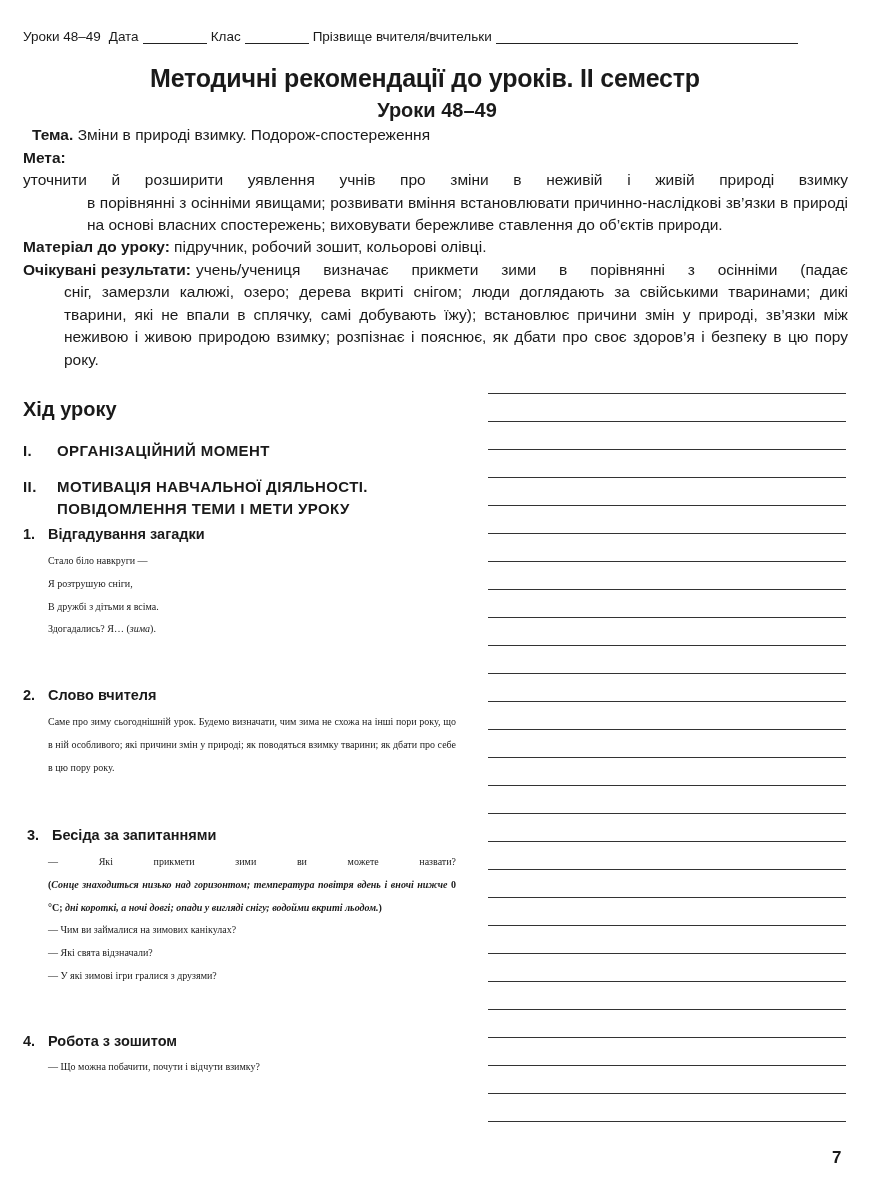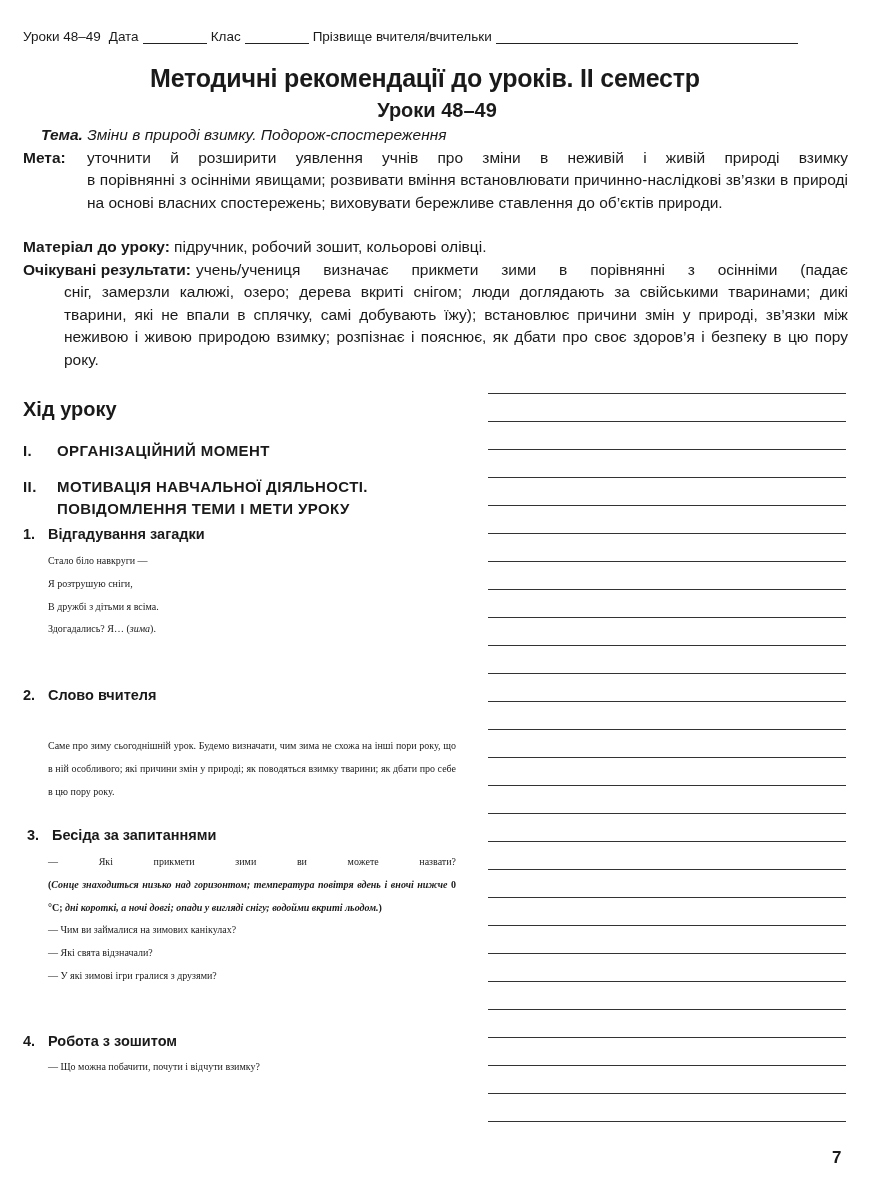--- a/index.html
+++ b/index.html
@@ -12,23 +12,23 @@
 
     
     #hdr { left: 23px; top: 29px; font-size: 13.5px; white-space: nowrap; display: flex; align-items: flex-end; }
     #hdr .blank { display: inline-block; border-bottom: 1px solid #222; height: 12px; margin: 0 4px; }
 
     #title { left: 0; width: 850px; top: 64px; text-align: center; font-size: 25px; font-weight: bold; letter-spacing: -0.2px; }
     #subtitle { left: 0; width: 874px; top: 99px; text-align: center; font-size: 20px; font-weight: bold; }
 
     .meta { font-size: 15.5px; line-height: 22.4px; }
     .meta b { font-weight: bold; }
-    #tema { left: 41px; top: 124px; font-style: italic; }
+    #tema { left: 32px; top: 124px; }
     #meta-block { left: 23px; top: 147px; width: 825px; }
-    #meta-block .first { display: flex; }
+    #meta-block .first { display: flex; flex-direction: column; }
     #meta-block .label { flex: none; width: 64px; }
     #meta-block .txt { text-align: justify; text-align-last: left; }
     #material { left: 23px; top: 236px; }
     #results { left: 23px; top: 259px; width: 825px; text-align: justify; }
     #results .ind { padding-left: 41px; }
 
     #hid { left: 23px; top: 398px; font-size: 20px; font-weight: bold; }
     .sec { font-size: 15px; font-weight: bold; letter-spacing: 0.4px; line-height: 22px; }
     .sec .num { display: inline-block; width: 34px; }
     #sec1 { left: 23px; top: 440px; }
@@ -37,21 +37,21 @@
 
     .sub { font-size: 14.5px; font-weight: bold; }
     .sub .num { display: inline-block; width: 25px; }
     .body { font-size: 10px; line-height: 22.8px; font-family: "Liberation Serif", serif; left: 48px; width: 408px; }
     .body.j { text-align: justify; }
     .i { font-style: italic; }
 
     #s1 { left: 23px; top: 526px; }
     #riddle { top: 550px; }
     #s2 { left: 23px; top: 687px; }
-    #teacher { top: 711px; margin-top: 24px; }
+    #teacher { top: 711px; }
     #s3 { left: 27px; top: 827px; }
     #talk { top: 851px; }
     #s4 { left: 23px; top: 1033px; }
     #work { top: 1056px; }
 
     #ruled { left: 488px; top: 393px; width: 358px; }
     .rl { position: absolute; left: 0; width: 358px; height: 0; border-top: 1.3px solid #333; }
 
     #pageno { left: 832px; top: 1148px; font-size: 17px; font-weight: bold; }
   </style>

